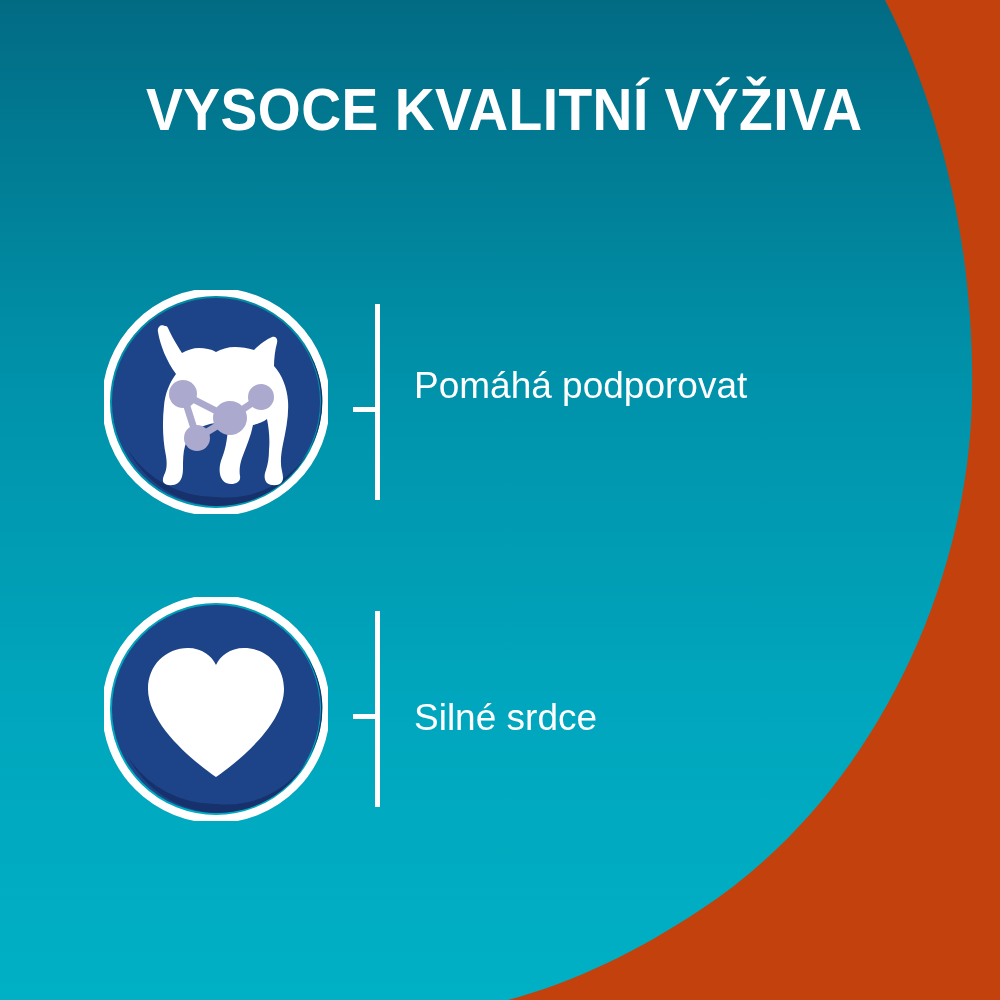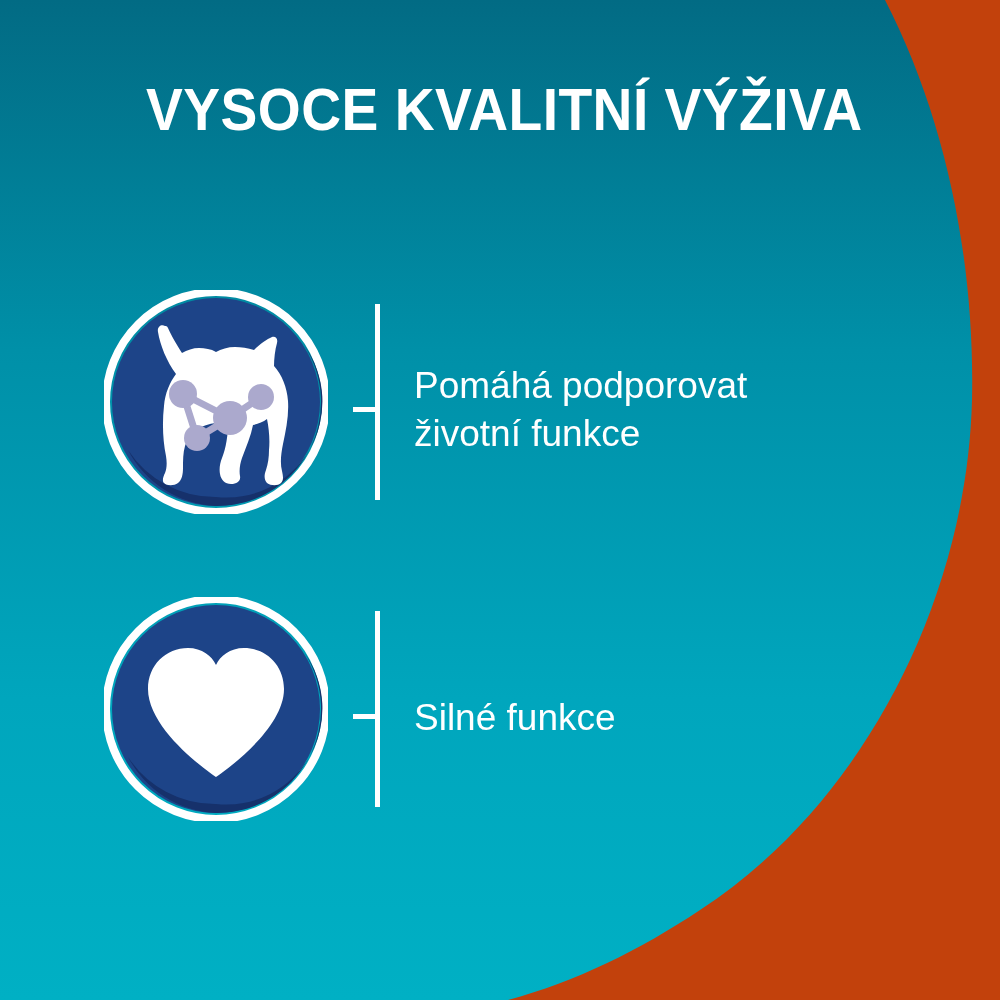--- a/index.html
+++ b/index.html
@@ -182,21 +182,20 @@
       </svg>
     </div>
 
     <div class="connector">
       <div class="v-line"></div>
       <div class="h-tick"></div>
     </div>
 
     <div class="feature-label">
       <span class="line">Pomáhá podporovat</span>
-      <span class="line">životní funkce</span>
     </div>
   </div>
 
   <div class="feature" id="feature-1">
 
     <div class="badge">
       <svg viewBox="0 0 224 224">
         <circle cx="112" cy="112" r="110" fill="none" stroke="#ffffff" stroke-width="8"></circle>
         <circle cx="112" cy="112" r="104" fill="#1d4488"></circle>
         <path d="M112,216 A104,104 0 0 0 200,55 A96,96 0 0 1 112,207 A104,104 0 0 1 24,160 A104,104 0 0 0 112,216 Z" fill="#16316b"></path>
@@ -209,17 +208,17 @@
                  C180,135 112,180 112,180 Z" fill="#ffffff"></path>
       </svg>
     </div>
 
     <div class="connector">
       <div class="v-line"></div>
       <div class="h-tick"></div>
     </div>
 
     <div class="feature-label">
-      <span class="line">Silné funkce</span>
+      <span class="line">Silné srdce</span>
     </div>
   </div>
 
 </div>
 
 </body></html>

